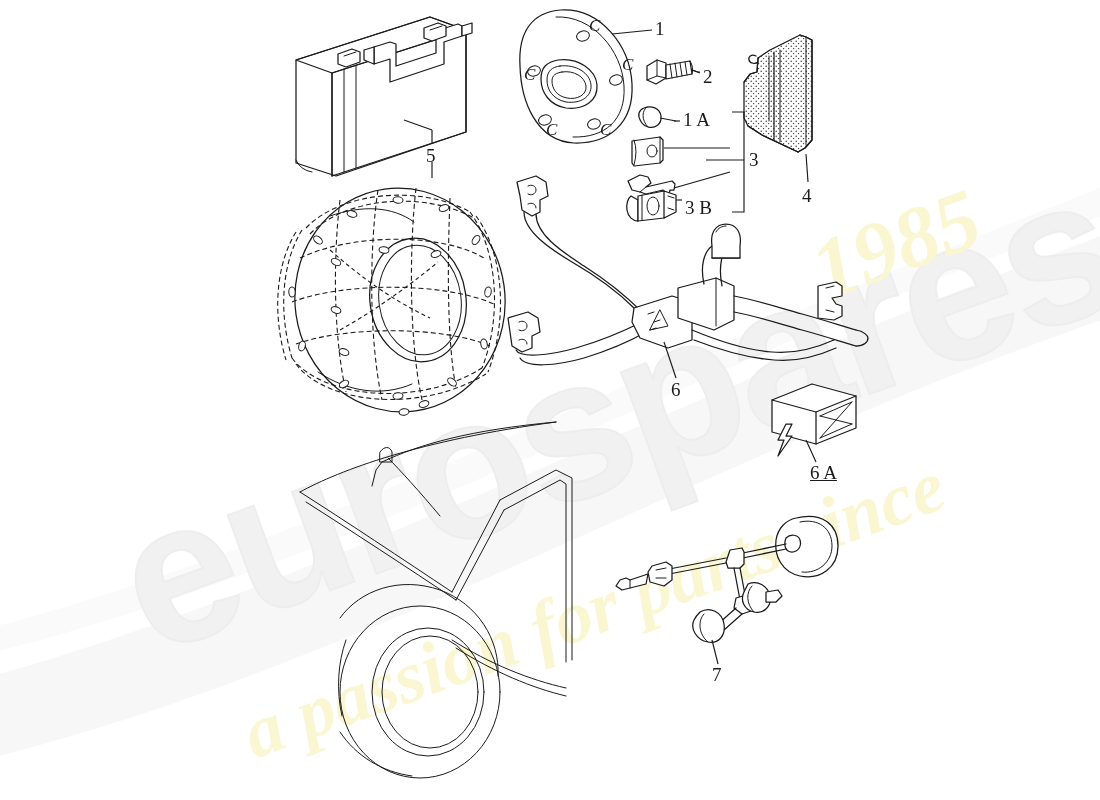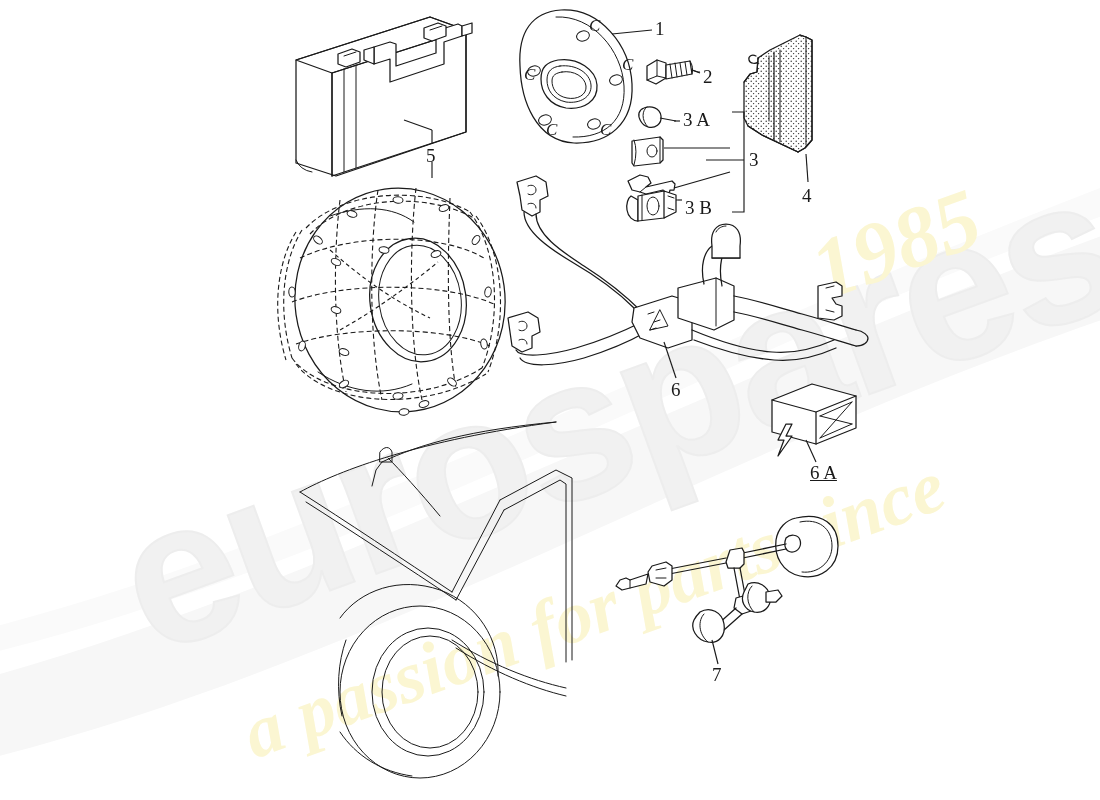--- a/index.html
+++ b/index.html
@@ -405,21 +405,21 @@
       <path class="leader" d="M806,440 L816,462"></path>
 
       <path class="leader" d="M712,640 L718,664"></path>
     </g>
 
   </svg>
 
   <div id="labels">
     <div class="lbl" style="left:655px;top:19px;">1</div>
     <div class="lbl" style="left:703px;top:67px;">2</div>
-    <div class="lbl" style="left:683px;top:110px;">3 A</div>
+    <div class="lbl" style="left:683px;top:110px;">1 A</div>
     <div class="lbl" style="left:749px;top:150px;">3</div>
     <div class="lbl" style="left:685px;top:198px;">3 B</div>
     <div class="lbl" style="left:802px;top:186px;">4</div>
     <div class="lbl" style="left:426px;top:146px;">5</div>
     <div class="lbl" style="left:671px;top:380px;">6</div>
     <div class="lbl" style="left:810px;top:463px;text-decoration:underline;">6 A</div>
     <div class="lbl" style="left:712px;top:665px;">7</div>
   </div>
 
 </div>

